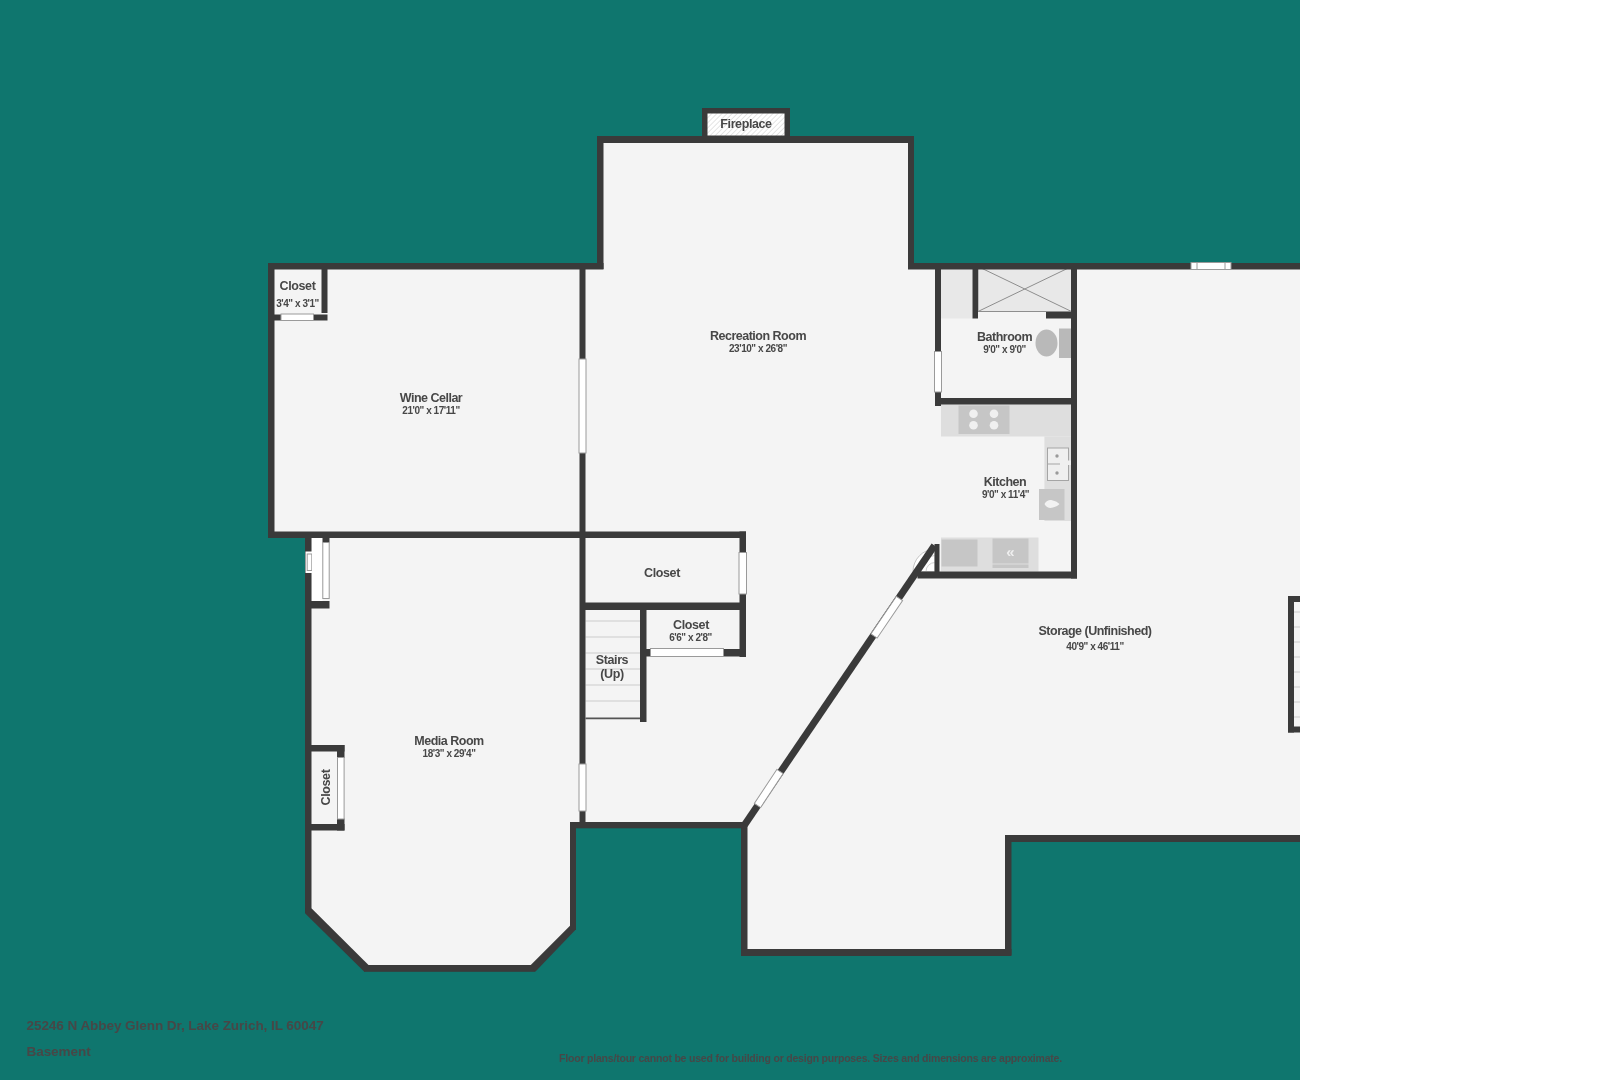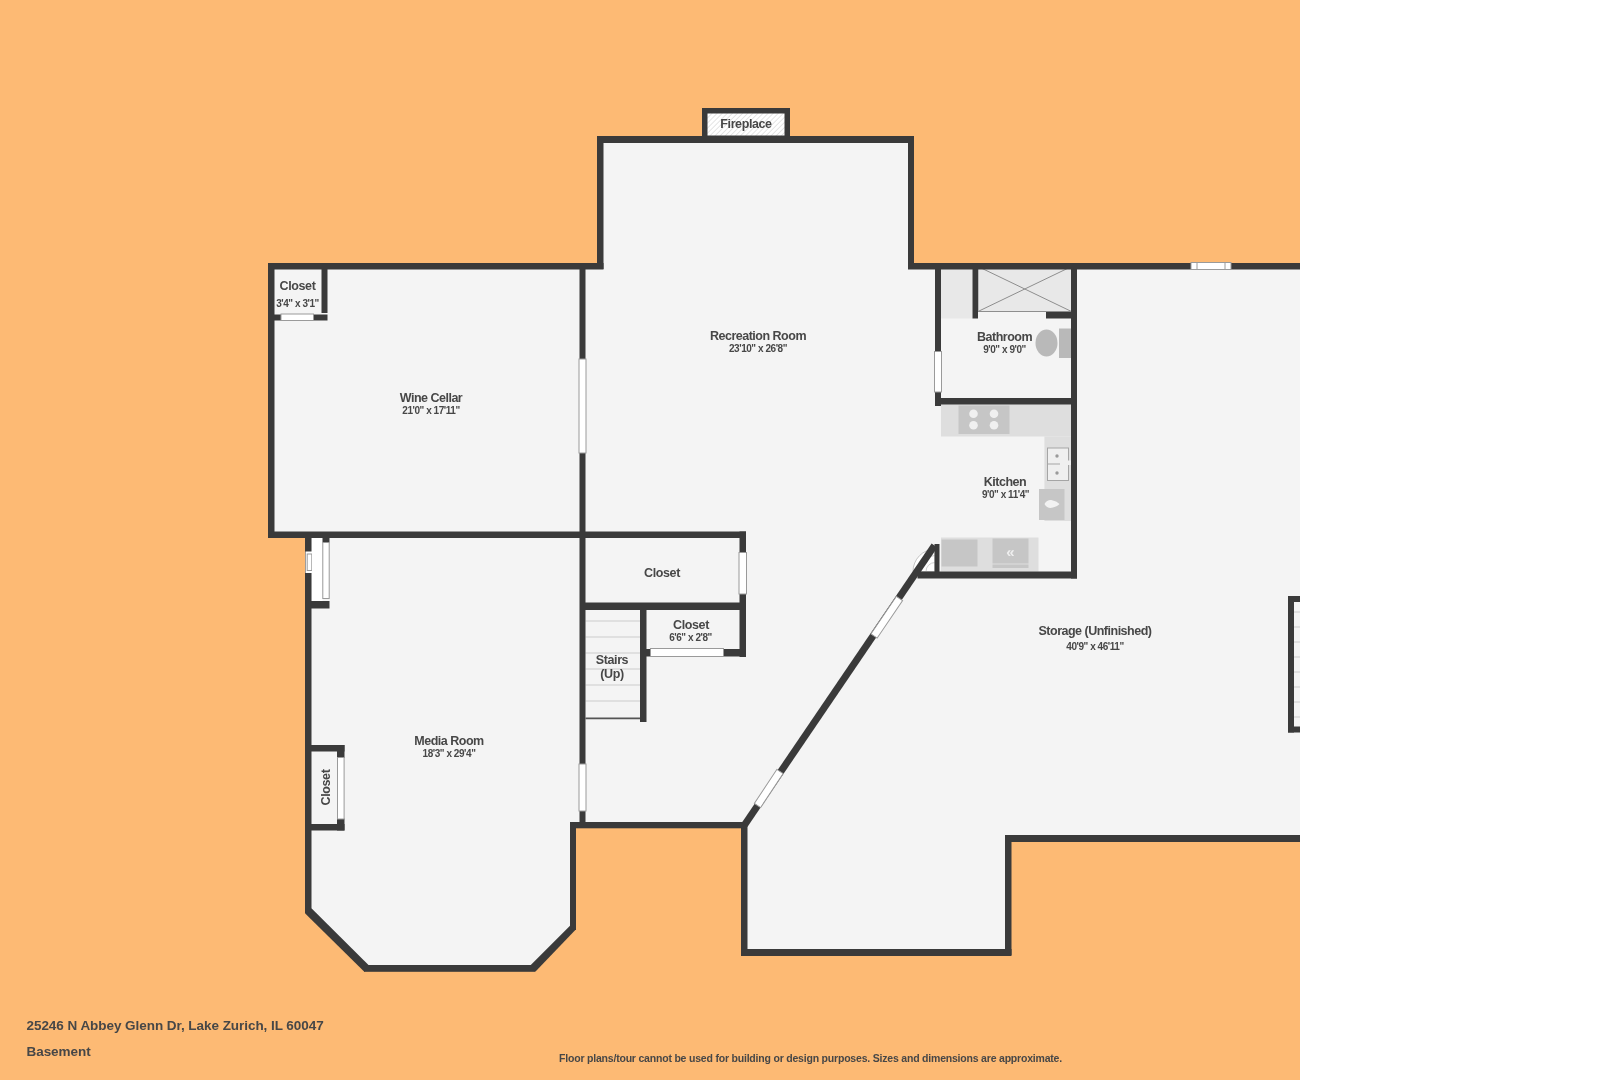--- a/index.html
+++ b/index.html
@@ -1,16 +1,16 @@
 <!DOCTYPE html>
 <html><head>
 <meta charset="utf-8">
 <style>
   html,body{margin:0;padding:0;background:#ffffff;}
-  .page{position:relative;width:1300px;height:1080px;background:#fdba74;overflow:hidden;}
+  .page{position:relative;width:1300px;height:1080px;background:#0f766e;overflow:hidden;}
   svg{position:absolute;left:0;top:0;}
   text{font-family:"Liberation Sans", sans-serif;font-weight:bold;fill:#474747;}
   .rm{font-size:12.5px;letter-spacing:-0.5px;}
   .dm{font-size:10px;letter-spacing:-0.45px;}
   .sm{font-size:12.5px;letter-spacing:-0.4px;}
   .xs{font-size:10px;letter-spacing:-0.45px;}
   .ad{font-size:13.5px;letter-spacing:-0.05px;}
   .dc{font-size:10.5px;letter-spacing:-0.2px;}
 </style>
 </head>

